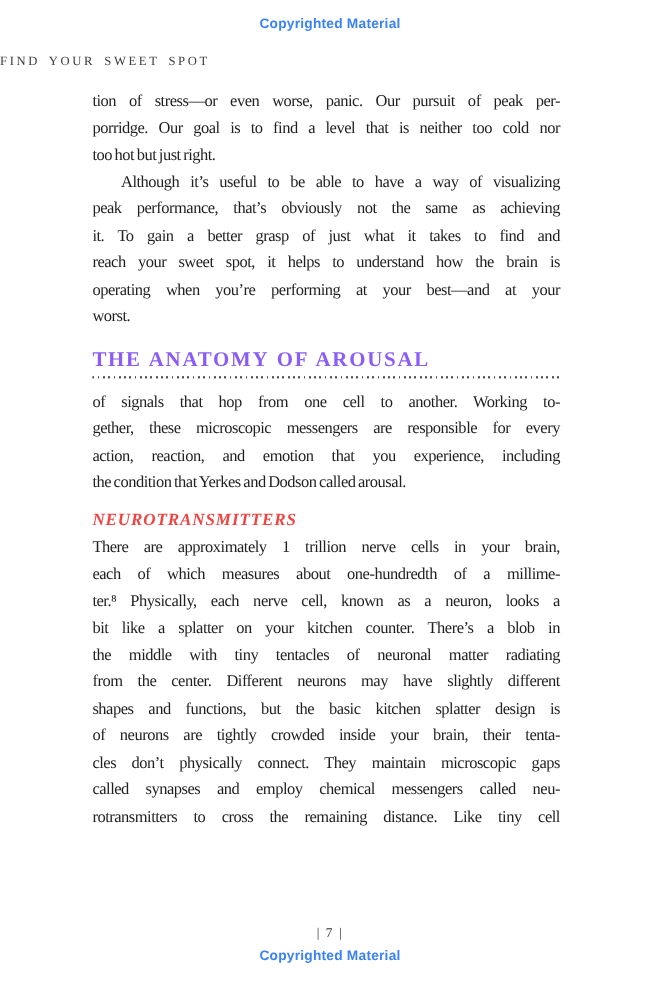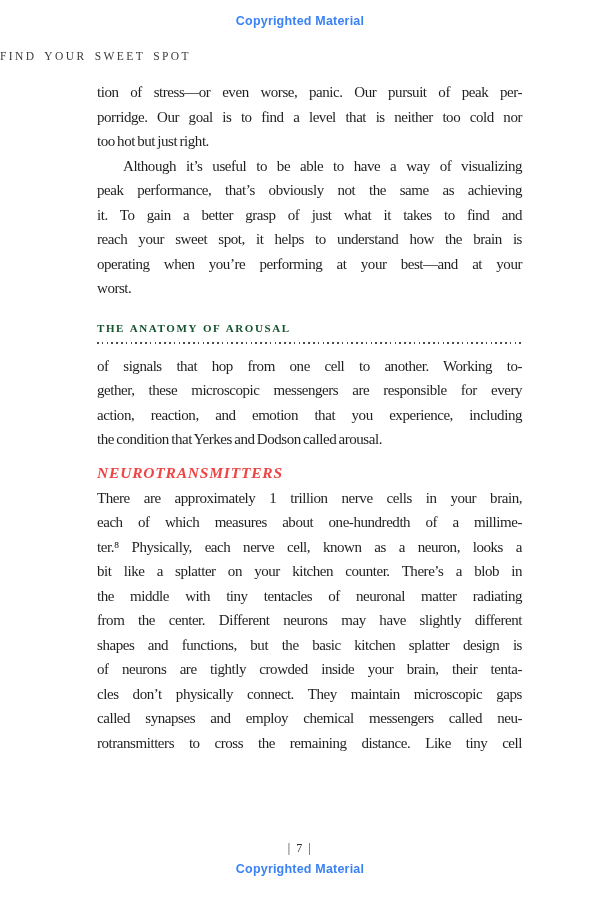--- a/index.html
+++ b/index.html
@@ -30,47 +30,47 @@
     left: 0;
     width: 100%;
     text-align: left;
     font-size: 11.5px;
     letter-spacing: 2.4px;
     word-spacing: 3px;
     color: #3a3a3a;
   }
   .text-column {
     position: absolute;
-    left: 97px;
+    left: 84px;
     top: 80px;
     width: 425px;
     font-size: 15px;
     line-height: 24.5px;
     letter-spacing: -0.45px;
     word-spacing: -1px;
     color: #1f1f1f;
   }
   .para { margin: 0; }
   .line {
     white-space: nowrap;
     height: 24.5px;
     text-align: justify;
     text-align-last: justify;
     text-justify: inter-word;
   }
   .line.last { text-align-last: left; }
   .line.indent { text-indent: 26px; }
   .section-heading {
     margin: 16px 0 0 0;
-    font-size: 11px;
+    font-size: 19px;
     font-weight: bold;
     line-height: 22px;
     letter-spacing: 1.6px;
     word-spacing: 1px;
-    color: #14532d;
+    color: #8b5cf6;
     white-space: nowrap;
   }
   .dotted-rule {
     height: 2px;
     margin-top: 3px;
     background: repeating-linear-gradient(90deg, #4a4a4a 0 1.6px, transparent 1.6px 4.8px);
   }
   .para.after-rule { margin-top: 10px; }
   .subheading {
     margin: 10px 0 0 0;

